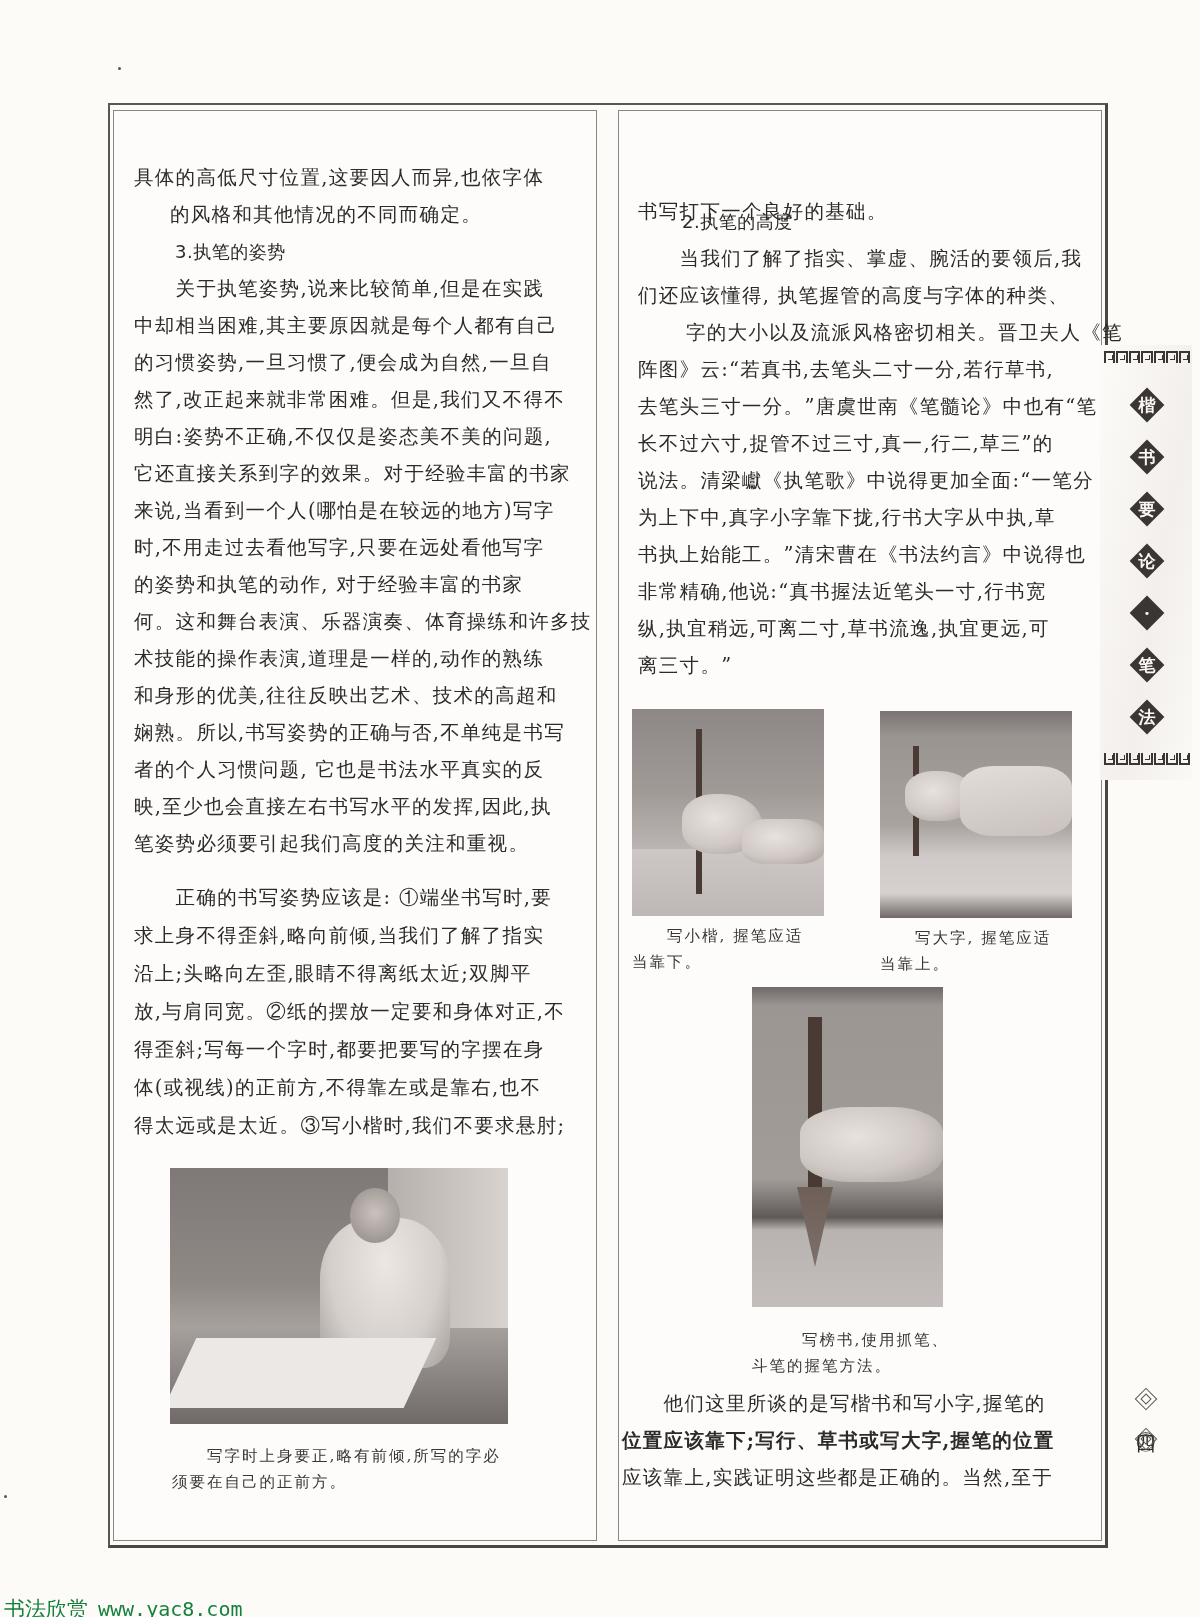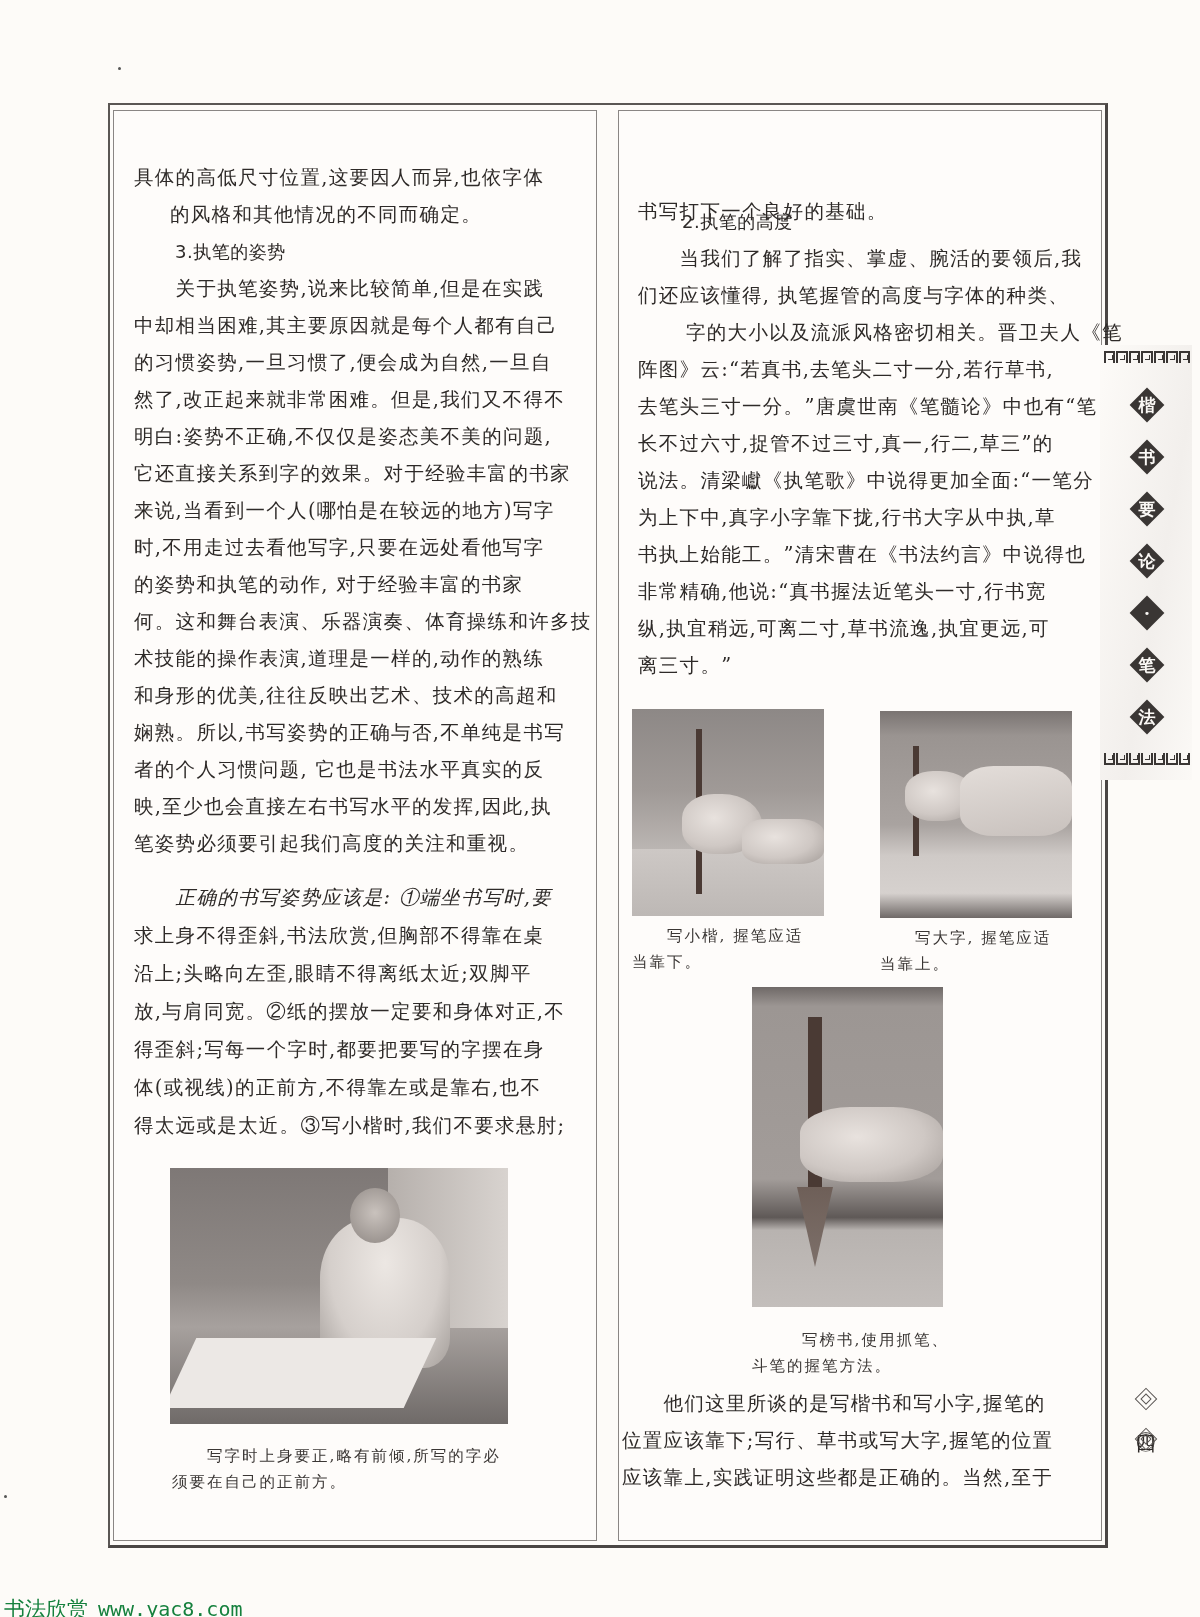--- a/index.html
+++ b/index.html
@@ -115,22 +115,22 @@
   <div class="text-line" style="left:134px;top:610px;">何。这和舞台表演、乐器演奏、体育操练和许多技</div>
   <div class="text-line" style="left:134px;top:647px;">术技能的操作表演,道理是一样的,动作的熟练</div>
   <div class="text-line" style="left:134px;top:684px;">和身形的优美,往往反映出艺术、技术的高超和</div>
   <div class="text-line" style="left:134px;top:721px;">娴熟。所以,书写姿势的正确与否,不单纯是书写</div>
   <div class="text-line" style="left:134px;top:758px;">者的个人习惯问题, 它也是书法水平真实的反</div>
   <div class="text-line" style="left:134px;top:795px;">映,至少也会直接左右书写水平的发挥,因此,执</div>
   <div class="text-line" style="left:134px;top:832px;">笔姿势必须要引起我们高度的关注和重视。</div>
 </div>
 
 <div>
-  <div class="text-line" style="left:134px;top:886px;font-style:italic;">　　正确的书写姿势应该是: ①端坐书写时,要</div>
-  <div class="text-line" style="left:134px;top:924px;">求上身不得歪斜,书法欣赏,但胸部不得靠在桌</div>
+  <div class="text-line" style="left:134px;top:886px;">　　正确的书写姿势应该是: ①端坐书写时,要</div>
+  <div class="text-line" style="left:134px;top:924px;">求上身不得歪斜,略向前倾,当我们了解了指实</div>
   <div class="text-line" style="left:134px;top:962px;">沿上;头略向左歪,眼睛不得离纸太近;双脚平</div>
   <div class="text-line" style="left:134px;top:1000px;">放,与肩同宽。②纸的摆放一定要和身体对正,不</div>
   <div class="text-line" style="left:134px;top:1038px;">得歪斜;写每一个字时,都要把要写的字摆在身</div>
   <div class="text-line" style="left:134px;top:1076px;">体(或视线)的正前方,不得靠左或是靠右,也不</div>
   <div class="text-line" style="left:134px;top:1114px;">得太远或是太近。③写小楷时,我们不要求悬肘;</div>
 </div>
 
 <div class="photo" style="left:170px;top:1168px;width:338px;height:256px;background:linear-gradient(180deg,#7e7876 0%,#8f8986 45%,#a7a19e 62%,#6f6a68 100%);">
   <div style="position:absolute;right:0;top:0;width:120px;height:160px;background:linear-gradient(90deg,#b6b0ac,#d8d3cf);"></div>
   <div style="position:absolute;left:150px;top:50px;width:130px;height:150px;border-radius:40% 40% 20% 20%;background:radial-gradient(ellipse at 50% 30%,#ece7e3 0%,#d5cfcb 60%,#a49e9a 100%);"></div>
@@ -180,21 +180,21 @@
 <div class="photo" style="left:752px;top:987px;width:191px;height:320px;background:linear-gradient(180deg,#6f6967 0%,#9c9693 6%,#a29c99 60%,#5f5957 72%,#b8b3b0 76%,#c3bebb 100%);">
   <div class="brush" style="left:56px;top:30px;width:14px;height:200px;"></div>
   <div style="position:absolute;left:45px;top:200px;width:36px;height:80px;background:linear-gradient(180deg,#6e5f58,#7d706a);clip-path:polygon(0 0,100% 0,50% 100%);"></div>
   <div class="hand" style="left:48px;top:120px;width:143px;height:75px;border-radius:35%;"></div>
 </div>
 <div class="caption" style="left:790px;top:1330px;margin-left:12px;">写榜书,使用抓笔、</div>
 <div class="caption" style="left:752px;top:1356px;">斗笔的握笔方法。</div>
 
 <div>
   <div class="text-line" style="left:622px;top:1392px;">　　他们这里所谈的是写楷书和写小字,握笔的</div>
-  <div class="text-line" style="left:622px;top:1429px;">位置应该靠下;写行、草书或写大字,握笔的位置</div>
+  <div class="text-line" style="left:622px;top:1429px;font-weight:bold;">位置应该靠下;写行、草书或写大字,握笔的位置</div>
   <div class="text-line" style="left:622px;top:1466px;">应该靠上,实践证明这些都是正确的。当然,至于</div>
 </div>
 
 <div class="side-tab">
   <div class="fret" style="top:6px;">
     <span></span>
       <span></span>
       <span></span>
       <span></span>
       <span></span>

